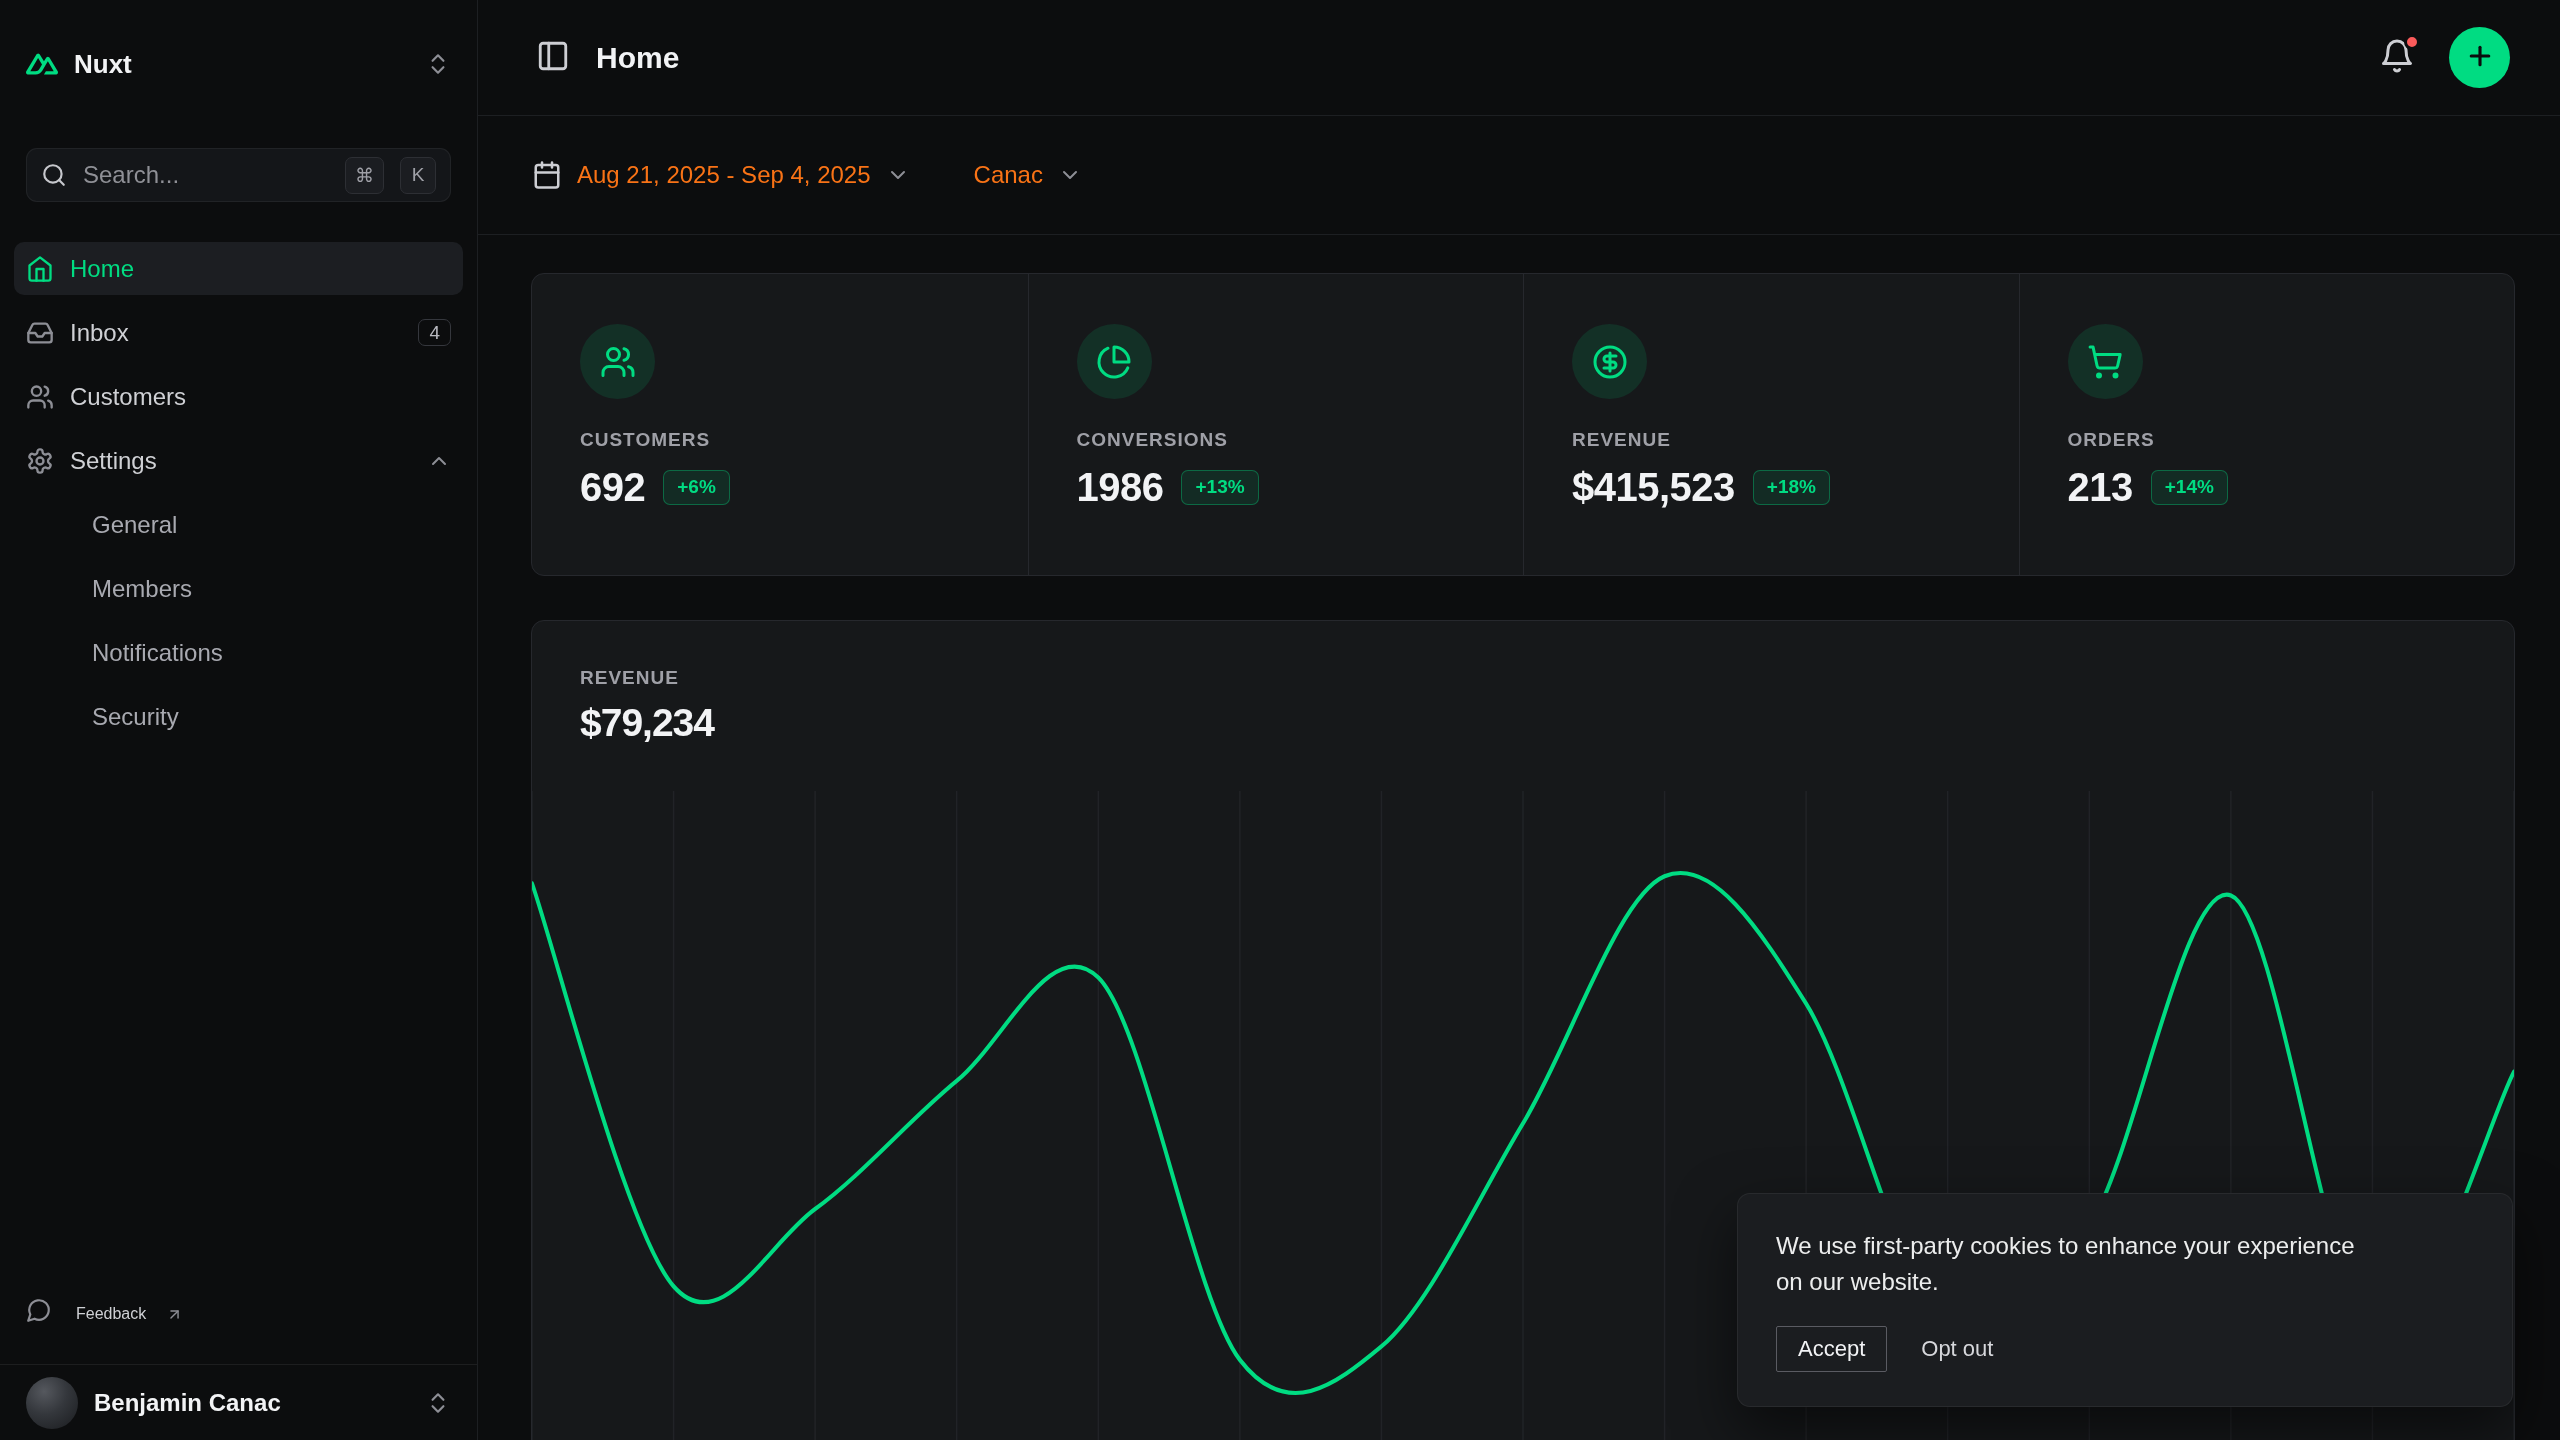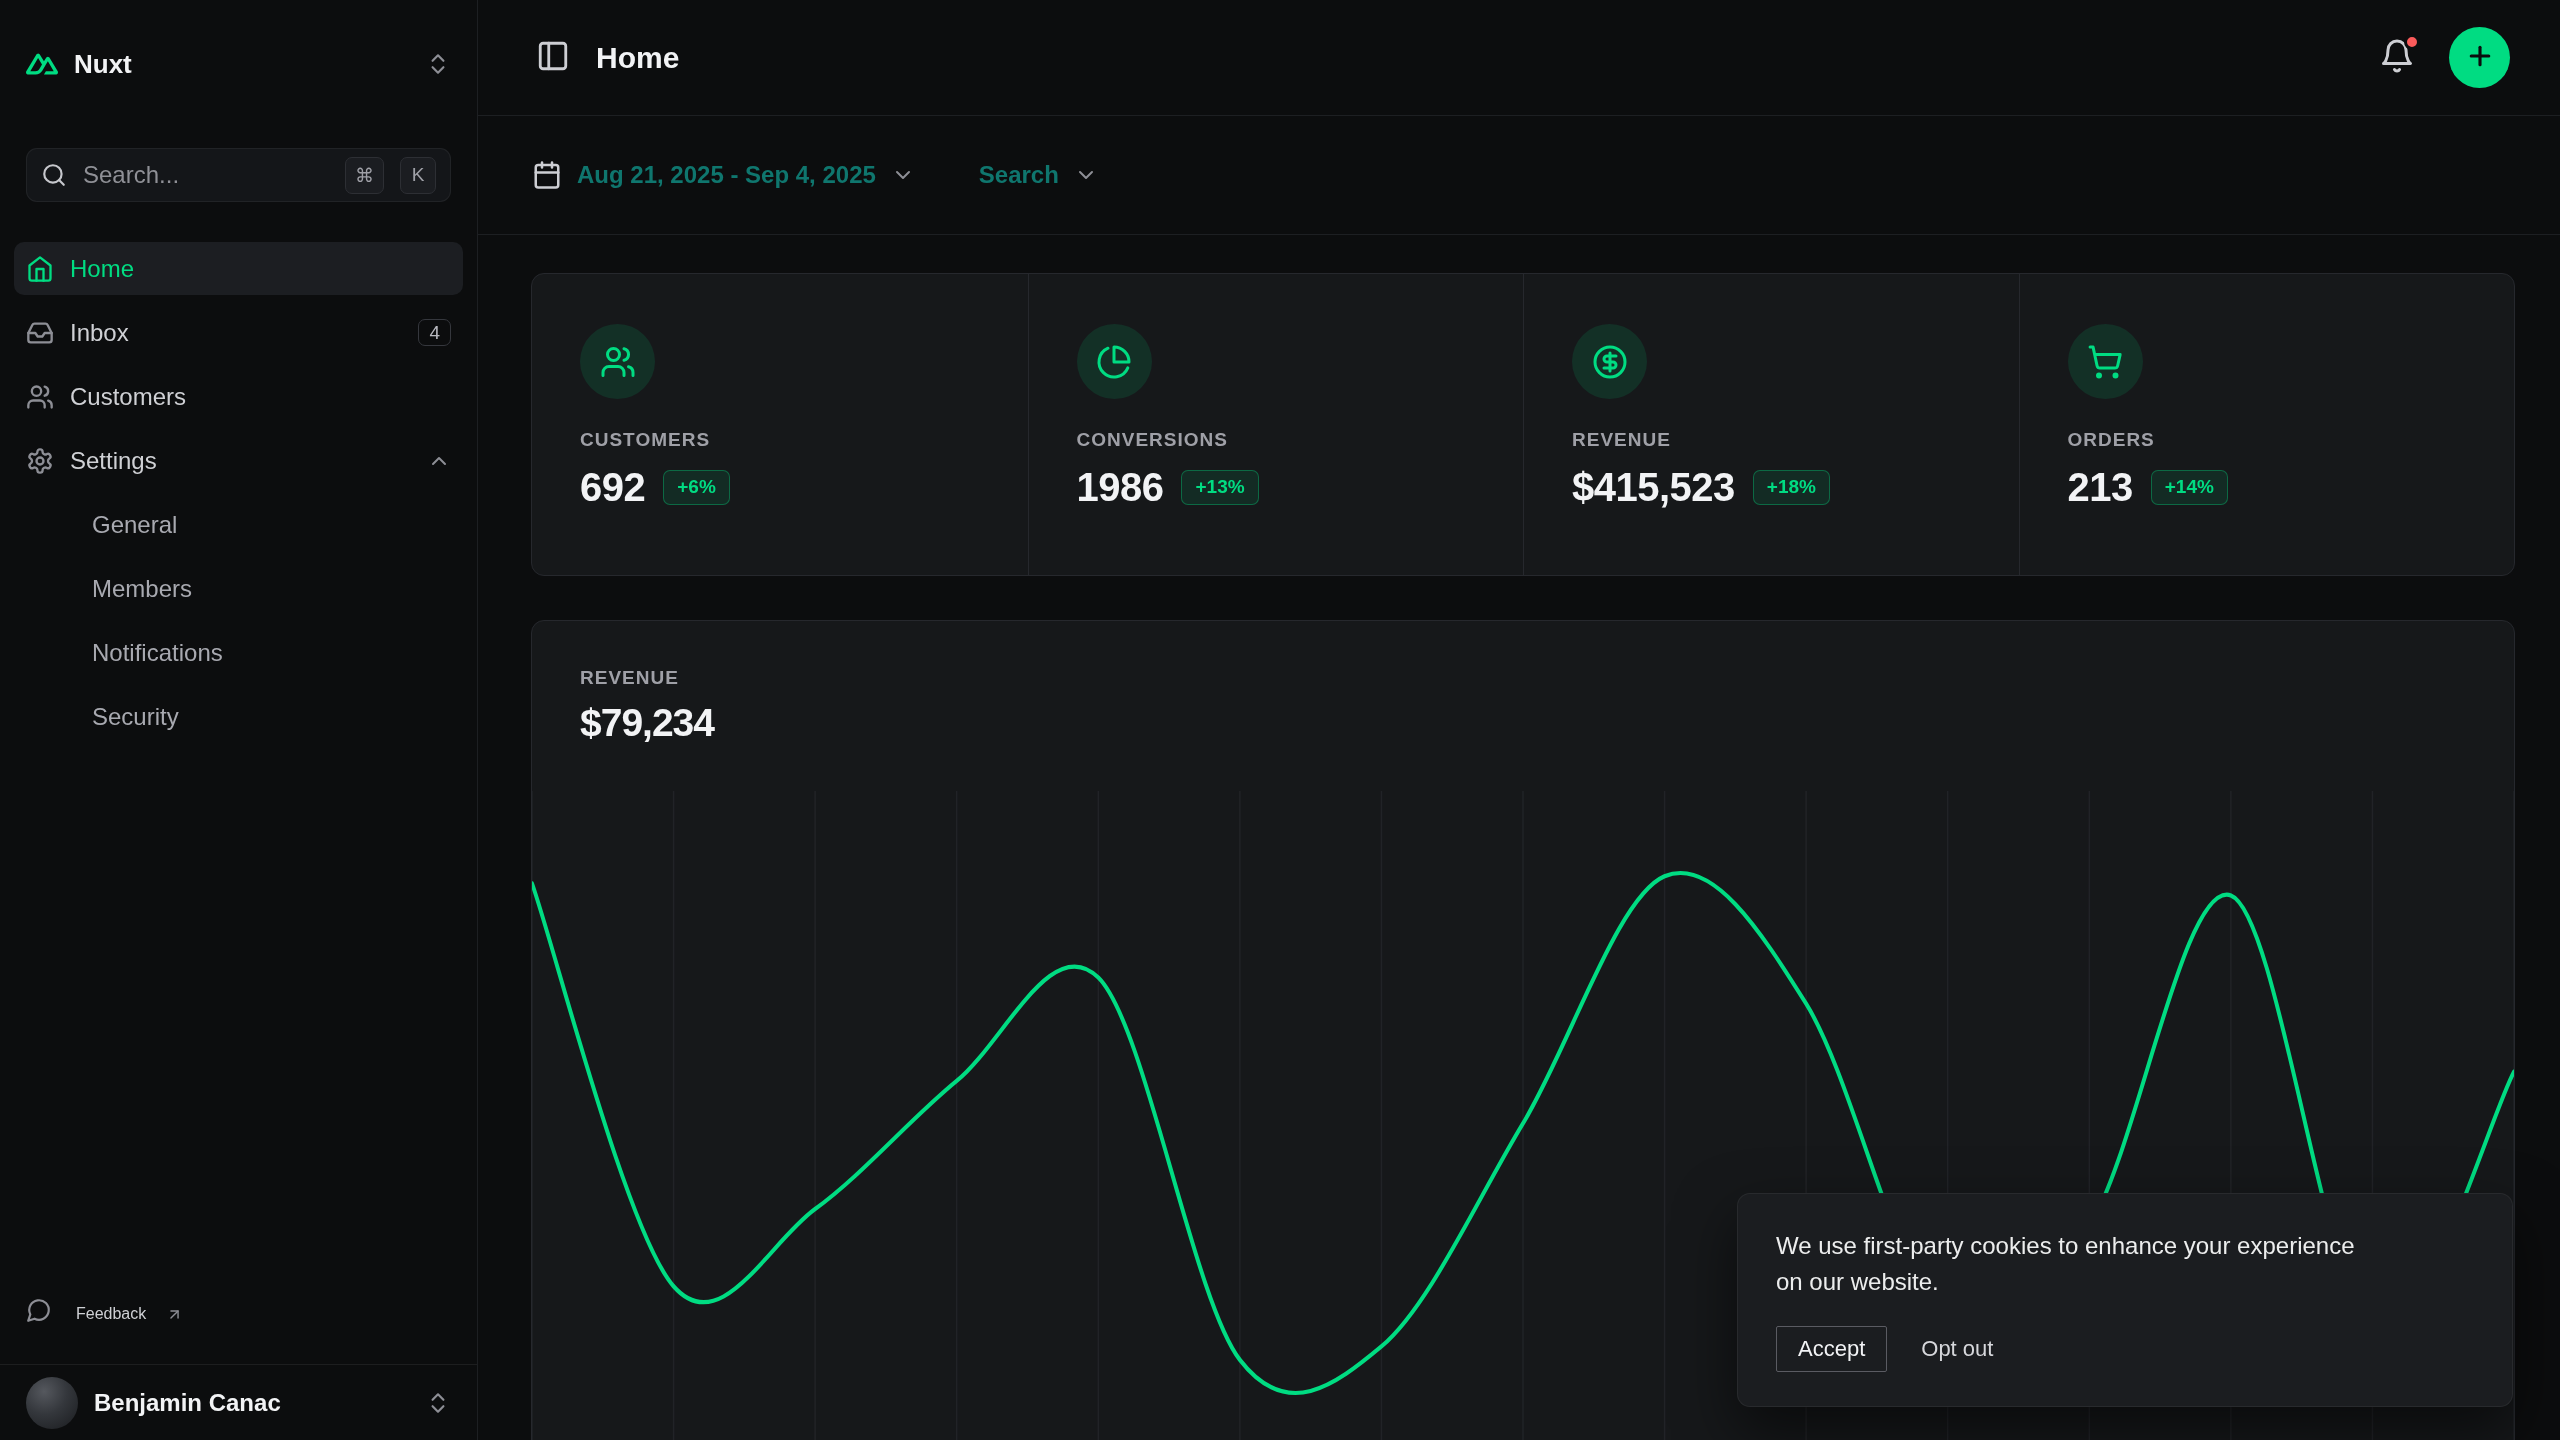--- a/index.html
+++ b/index.html
@@ -50,21 +50,21 @@
   main{flex:1;display:flex;flex-direction:column;min-width:0}
   .topbar{height:116px;border-bottom:1px solid var(--line);display:flex;align-items:center;padding:0 50px 0 54px;gap:22px;flex:none}
   .icon-btn{background:none;border:none;color:#cdced3;padding:4px;display:flex;cursor:pointer}
   .page-title{font-size:30px;font-weight:700}
   .topbar-right{margin-left:auto;display:flex;align-items:center;gap:30px}
   .bell-wrap{position:relative;display:flex}
   .bell-dot{position:absolute;top:0;right:-1px;width:16px;height:16px;border-radius:50%;background:#fb5a5a;border:3px solid var(--bg)}
   .add-btn{width:61px;height:61px;border-radius:50%;background:var(--green);color:#0b0c0d;border:none;cursor:pointer;
            display:flex;align-items:center;justify-content:center}
   .filterbar{height:119px;border-bottom:1px solid var(--line);display:flex;align-items:center;gap:64px;padding:0 54px;flex:none}
-  .filter-btn{display:flex;align-items:center;gap:15px;font-size:24px;font-weight:700;color:#0f766e;cursor:pointer;
+  .filter-btn{display:flex;align-items:center;gap:15px;font-size:24px;font-weight:400;color:#f97316;cursor:pointer;
               background:none;border:none;font-family:inherit;padding:0}
   .filter-btn .cicon{color:#cdced3;display:flex}
   .filter-btn .dchev{color:var(--dim);display:flex}
 
   .content{padding:38px 45px 0 53px;flex:1;min-height:0;display:flex;flex-direction:column}
   .stats{display:grid;grid-template-columns:repeat(4,1fr);background:var(--panel);border:1px solid var(--border);
          border-radius:13px;height:303px;flex:none}
   .stat-cell{padding:50px 48px 0}
   .stat-cell + .stat-cell{border-left:1px solid var(--border)}
   .stat-icon{width:75px;height:75px;border-radius:50%;background:rgba(0,220,130,.12);color:var(--green);
@@ -262,21 +262,21 @@
             </svg>
         </span>
         <span>Aug 21, 2025 - Sep 4, 2025</span>
         <span class="dchev">
           <svg class="i" viewBox="0 0 24 24" width="24" height="24">
               <path d="m6 9 6 6 6-6"></path>
             </svg>
         </span>
       </button>
       <button class="filter-btn">
-        <span>Search</span>
+        <span>Canac</span>
         <span class="dchev">
           <svg class="i" viewBox="0 0 24 24" width="24" height="24">
               <path d="m6 9 6 6 6-6"></path>
             </svg>
         </span>
       </button>
     </div>
 
     <div class="content">
 

